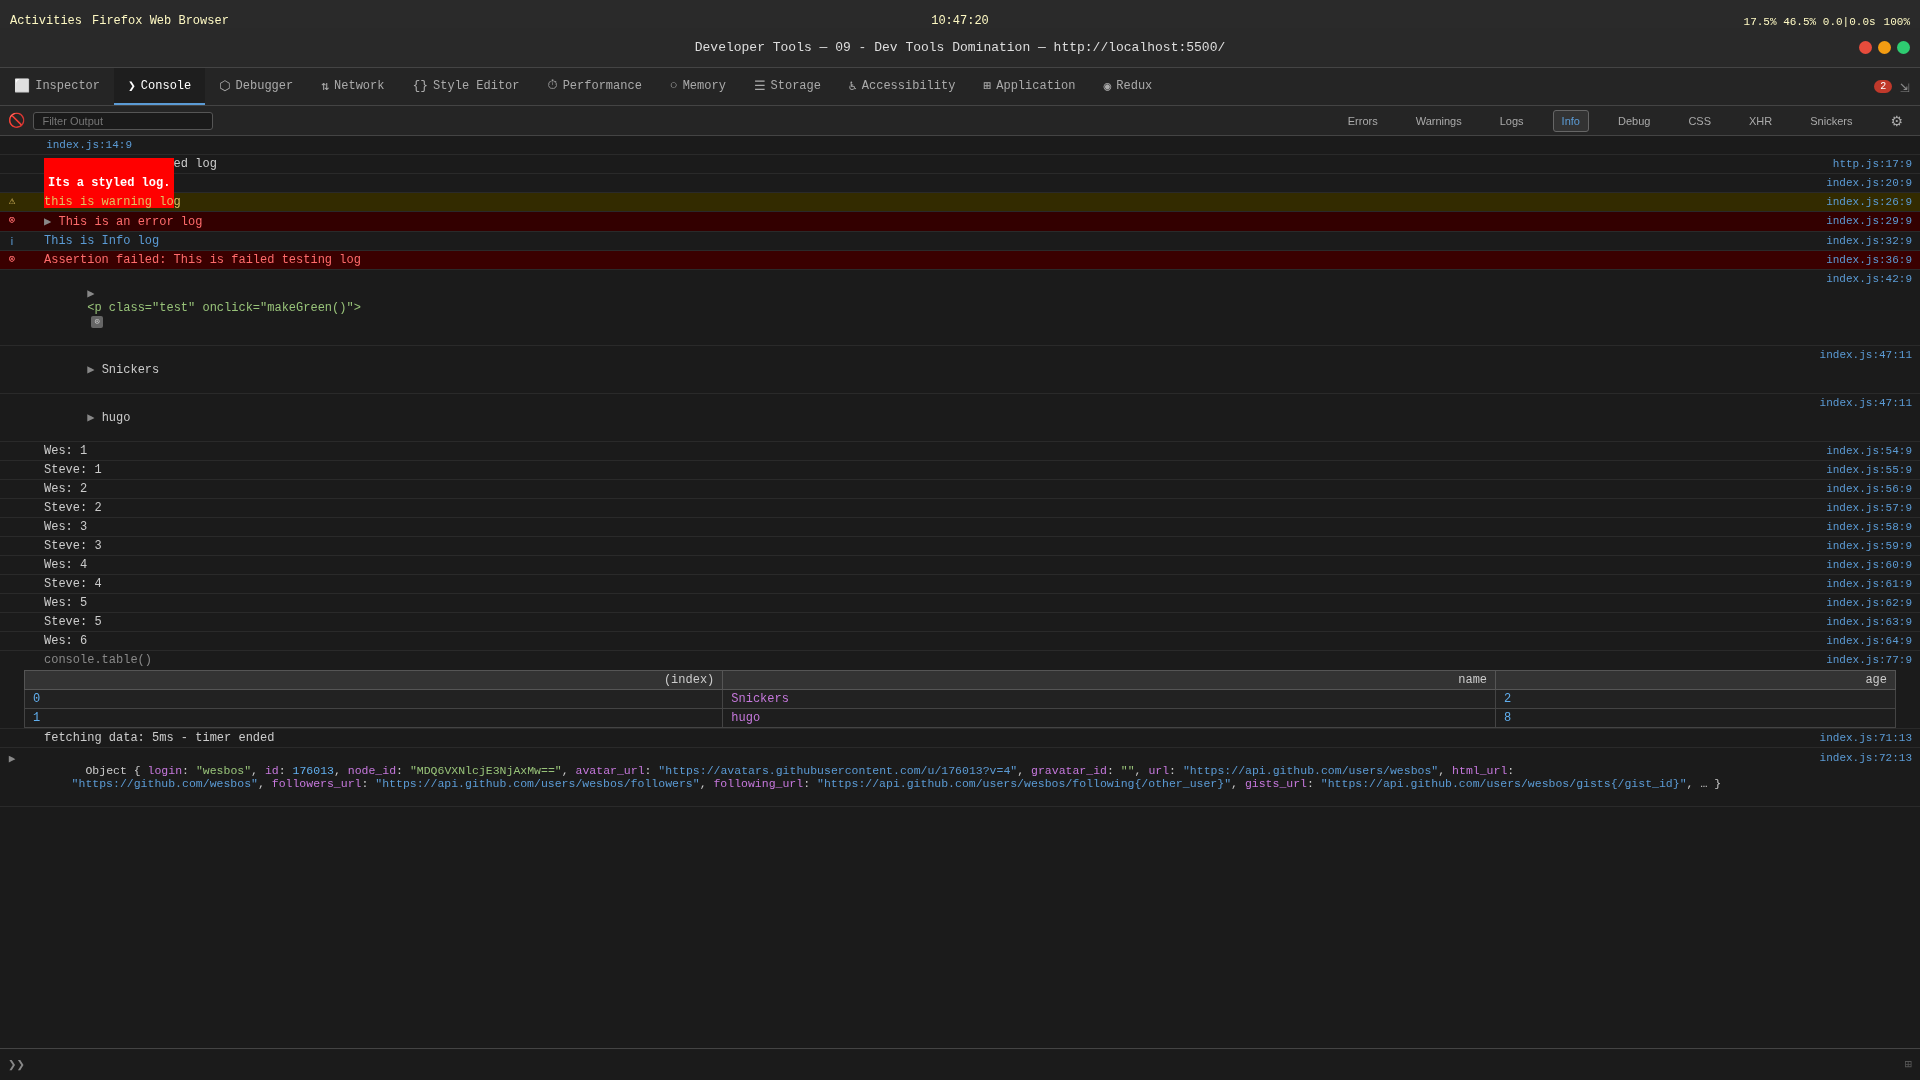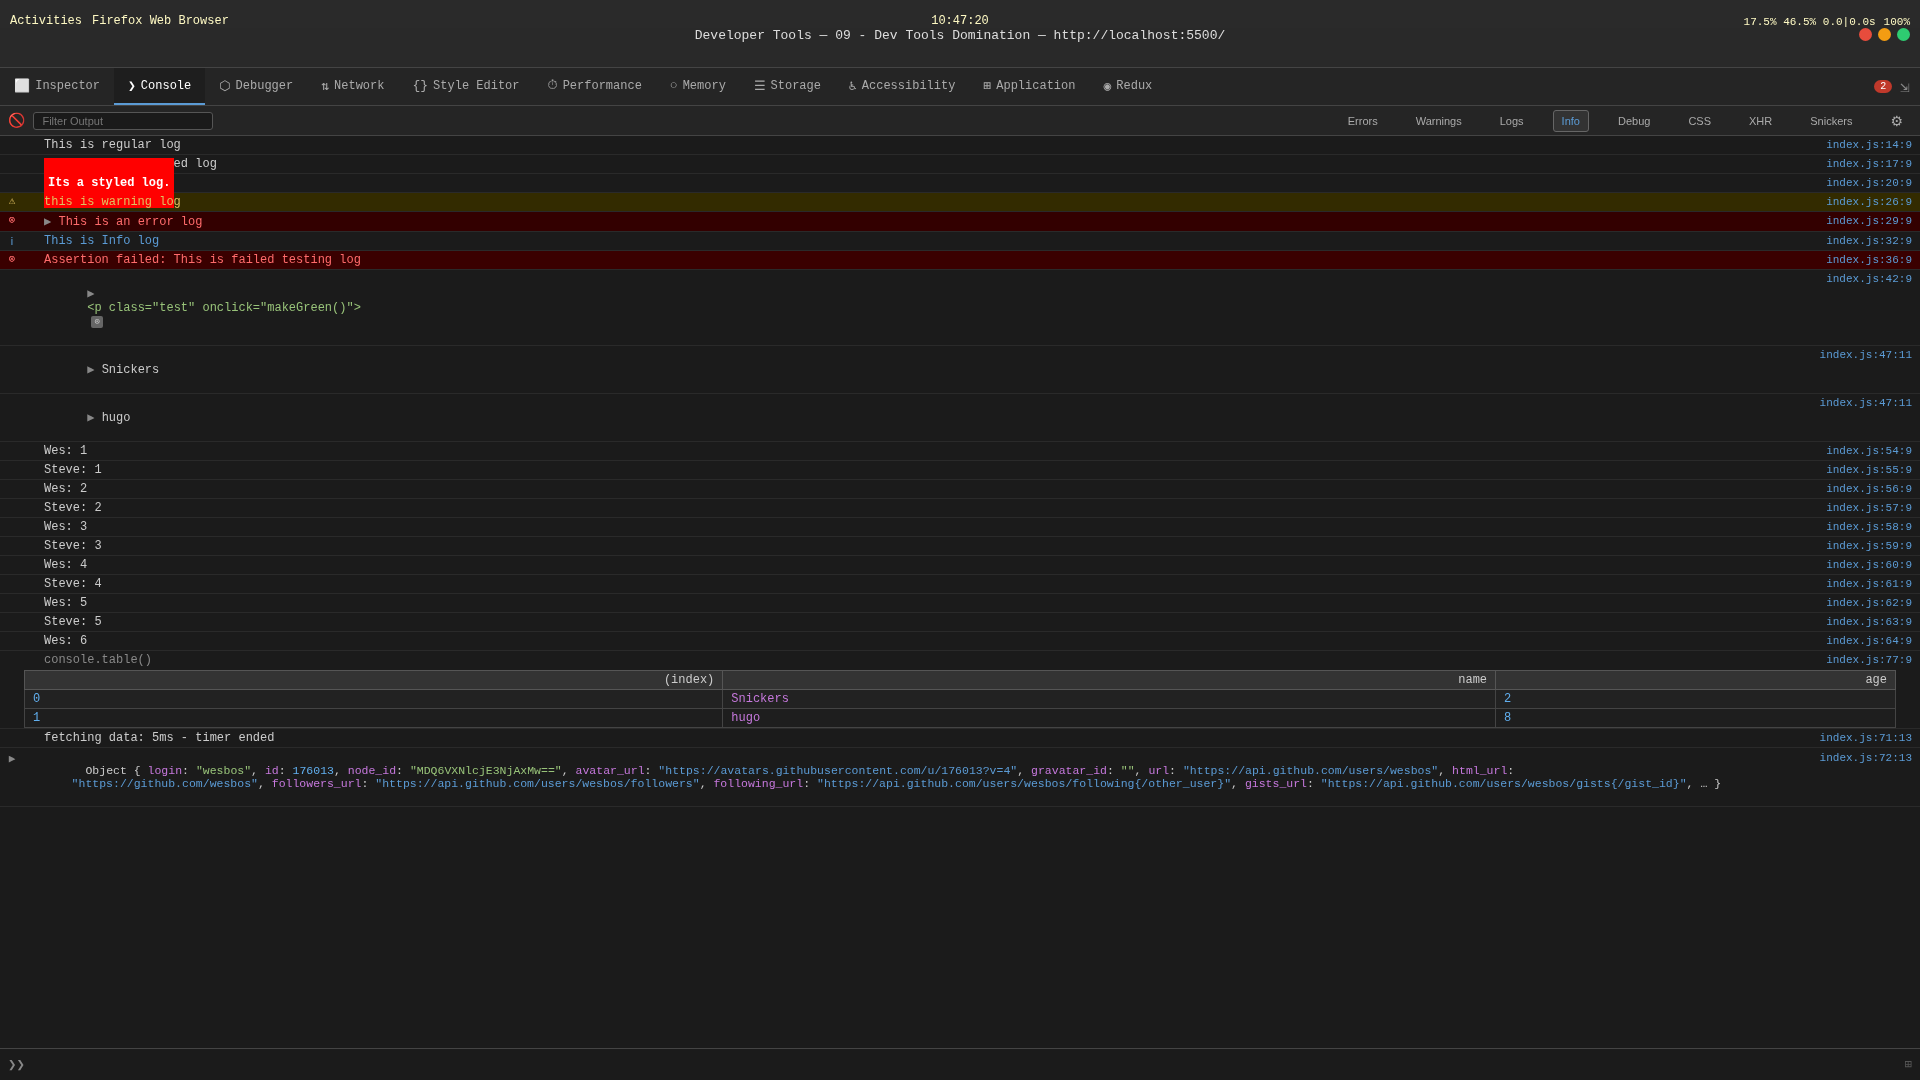--- a/index.html
+++ b/index.html
@@ -18,20 +18,21 @@
     }
     .os-bar-left { display: flex; align-items: center; gap: 10px; }
     .os-bar-center { position: absolute; left: 50%; transform: translateX(-50%); }
     .os-bar-right { display: flex; align-items: center; gap: 8px; font-size: 11px; }
 
     
     .devtools-titlebar {
       background: #292929;
       height: 40px;
       display: flex;
+      align-items: center;
       justify-content: center;
       border-bottom: 1px solid #444;
       font-size: 13px;
       color: #ddd;
       position: relative;
     }
     .devtools-titlebar-right {
       position: absolute;
       right: 10px;
       display: flex;
@@ -351,28 +352,27 @@
     <button class="filter-btn">XHR</button>
     <button class="filter-btn">Snickers</button>
     <button class="filter-btn" style="font-size:14px;">⚙</button>
   </div>
 </div>
 
 <div class="console-output">
 
   <div class="log-line">
     <span class="line-indicator"></span>
-    <span class="line-content">This is regular log</span>
     <span class="line-source">index.js:14:9</span>
   </div>
 
   <div class="log-line">
     <span class="line-indicator"></span>
     <span class="line-content">this is Interpolated log</span>
-    <span class="line-source">index.js:17:9</span>
+    <span class="line-source">http.js:17:9</span>
   </div>
 
   <div class="log-line">
     <span class="line-indicator"></span>
     <span class="line-content"><span class="styled-log-text">Its a styled log.</span></span>
     <span class="line-source">index.js:20:9</span>
   </div>
 
   <div class="log-line warning">
     <span class="line-indicator warn-icon">⚠</span>

